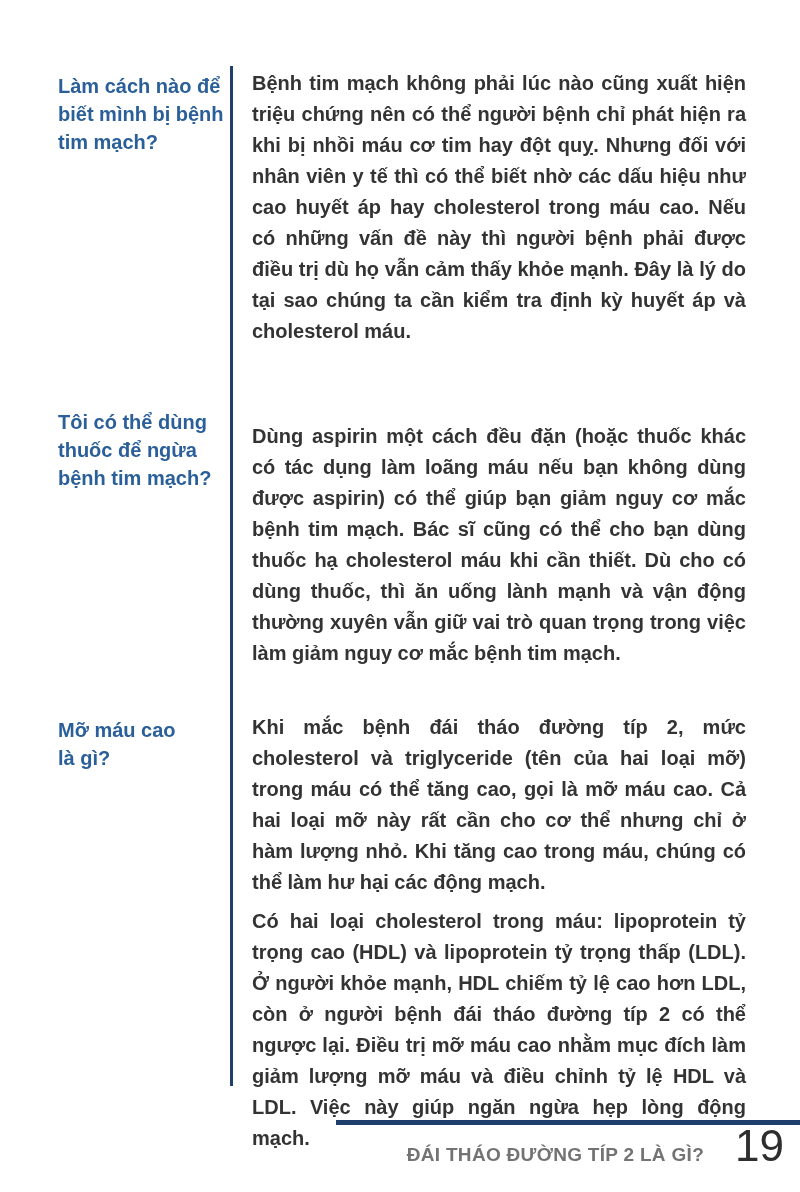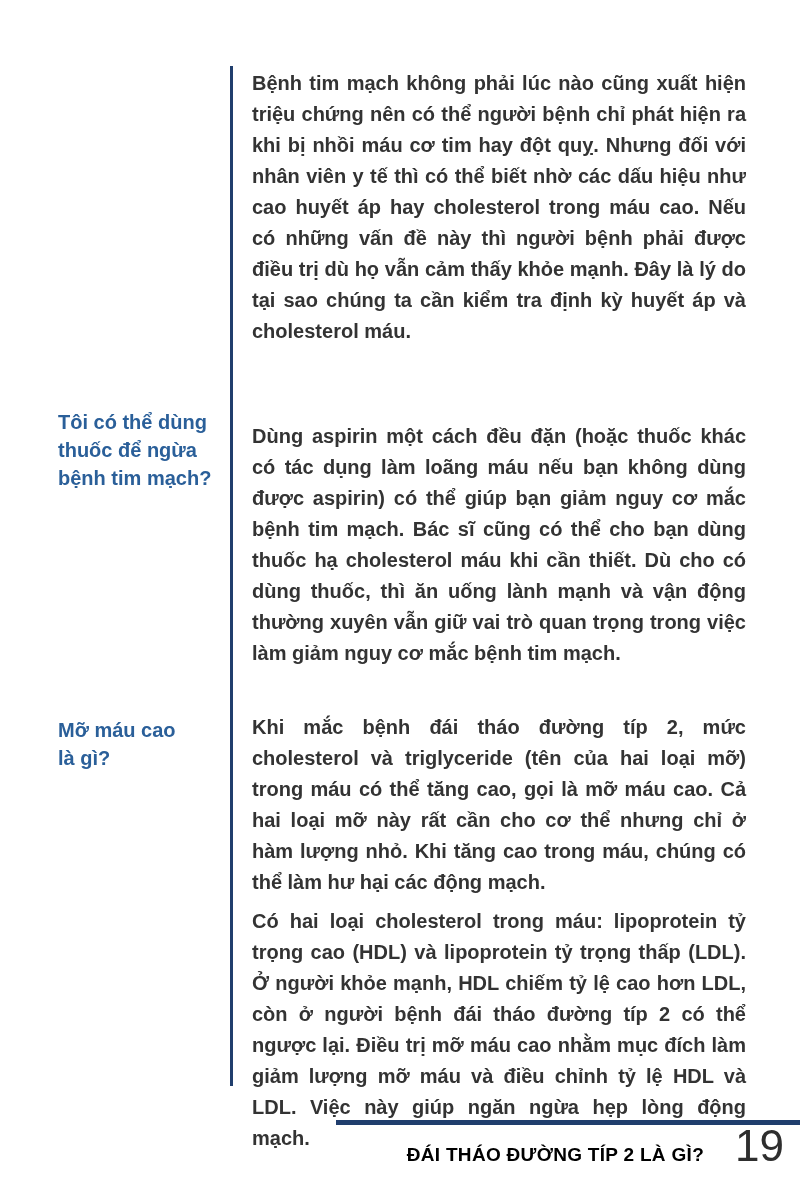--- a/index.html
+++ b/index.html
@@ -56,41 +56,44 @@
   }
   .footer {
     position: absolute;
     top: 1124px;
     right: 16px;
     display: flex;
     align-items: baseline;
     gap: 11px;
   }
   .footer-title {
-    color: #000000;
+    color: #737373;
     font-weight: 700;
     font-size: 19px;
     letter-spacing: 0.3px;
     white-space: nowrap;
   }
   .page-num {
     color: #2e2e2e;
     font-size: 44px;
     line-height: 1;
     font-weight: 400;
     margin-left: 20px;
   }
 </style>
 </head>
 <body>
 
 <div class="page">
 
   <div class="divider"></div>
 
+  <div class="question q1">Làm cách nào để
+biết mình bị bệnh
+tim mạch?</div>
   <div class="answer a1">
     <p>Bệnh tim mạch không phải lúc nào cũng xuất hiện triệu chứng nên có thể người bệnh chỉ phát hiện ra khi bị nhồi máu cơ tim hay đột quỵ. Nhưng đối với nhân viên y tế thì có thể biết nhờ các dấu hiệu như cao huyết áp hay cholesterol trong máu cao. Nếu có những vấn đề này thì người bệnh phải được điều trị dù họ vẫn cảm thấy khỏe mạnh. Đây là lý do tại sao chúng ta cần kiểm tra định kỳ huyết áp và cholesterol máu.</p>
   </div>
 
   <div class="question q2">Tôi có thể dùng
 thuốc để ngừa
 bệnh tim mạch?</div>
   <div class="answer a2">
     <p>Dùng aspirin một cách đều đặn (hoặc thuốc khác có tác dụng làm loãng máu nếu bạn không dùng được aspirin) có thể giúp bạn giảm nguy cơ mắc bệnh tim mạch. Bác sĩ cũng có thể cho bạn dùng thuốc hạ cholesterol máu khi cần thiết. Dù cho có dùng thuốc, thì ăn uống lành mạnh và vận động thường xuyên vẫn giữ vai trò quan trọng trong việc làm giảm nguy cơ mắc bệnh tim mạch.</p>
   </div>

